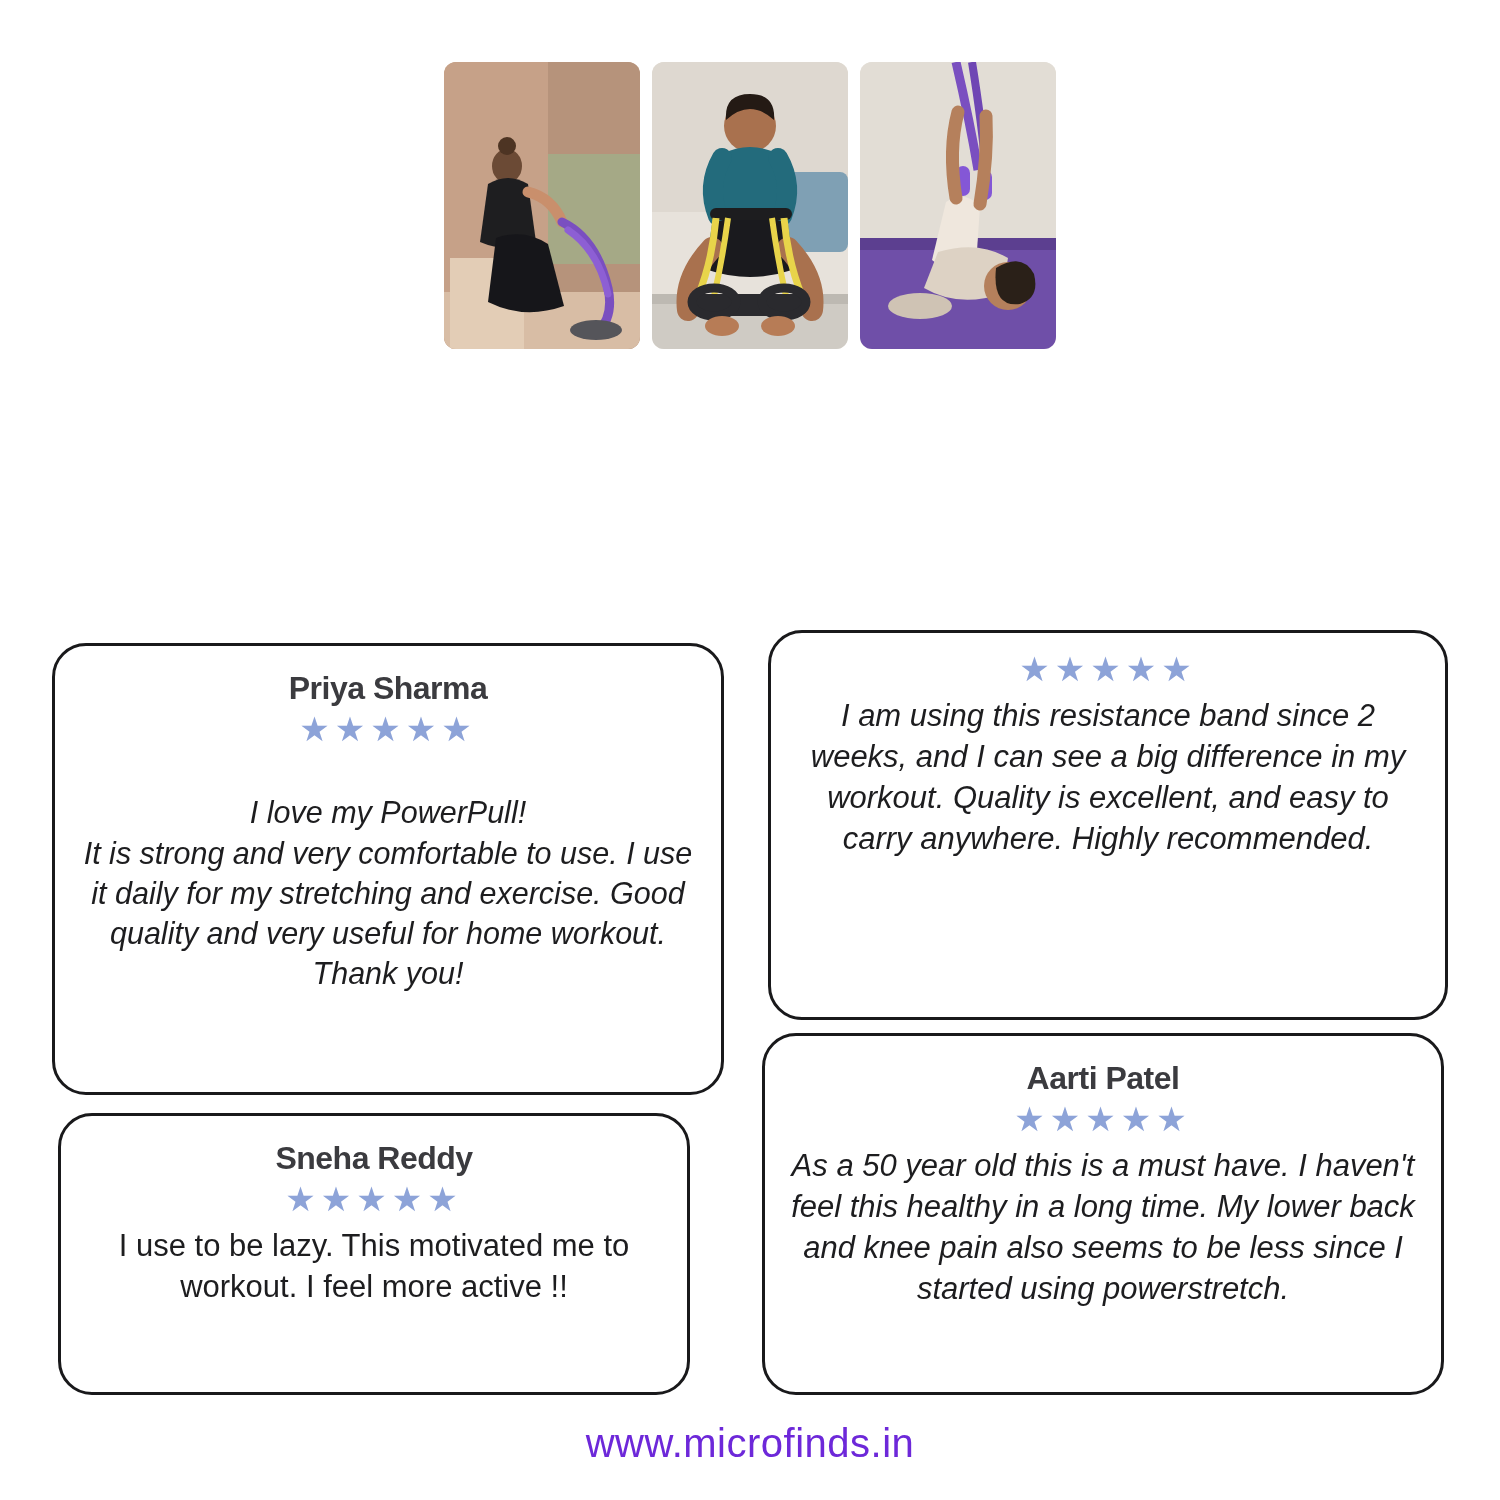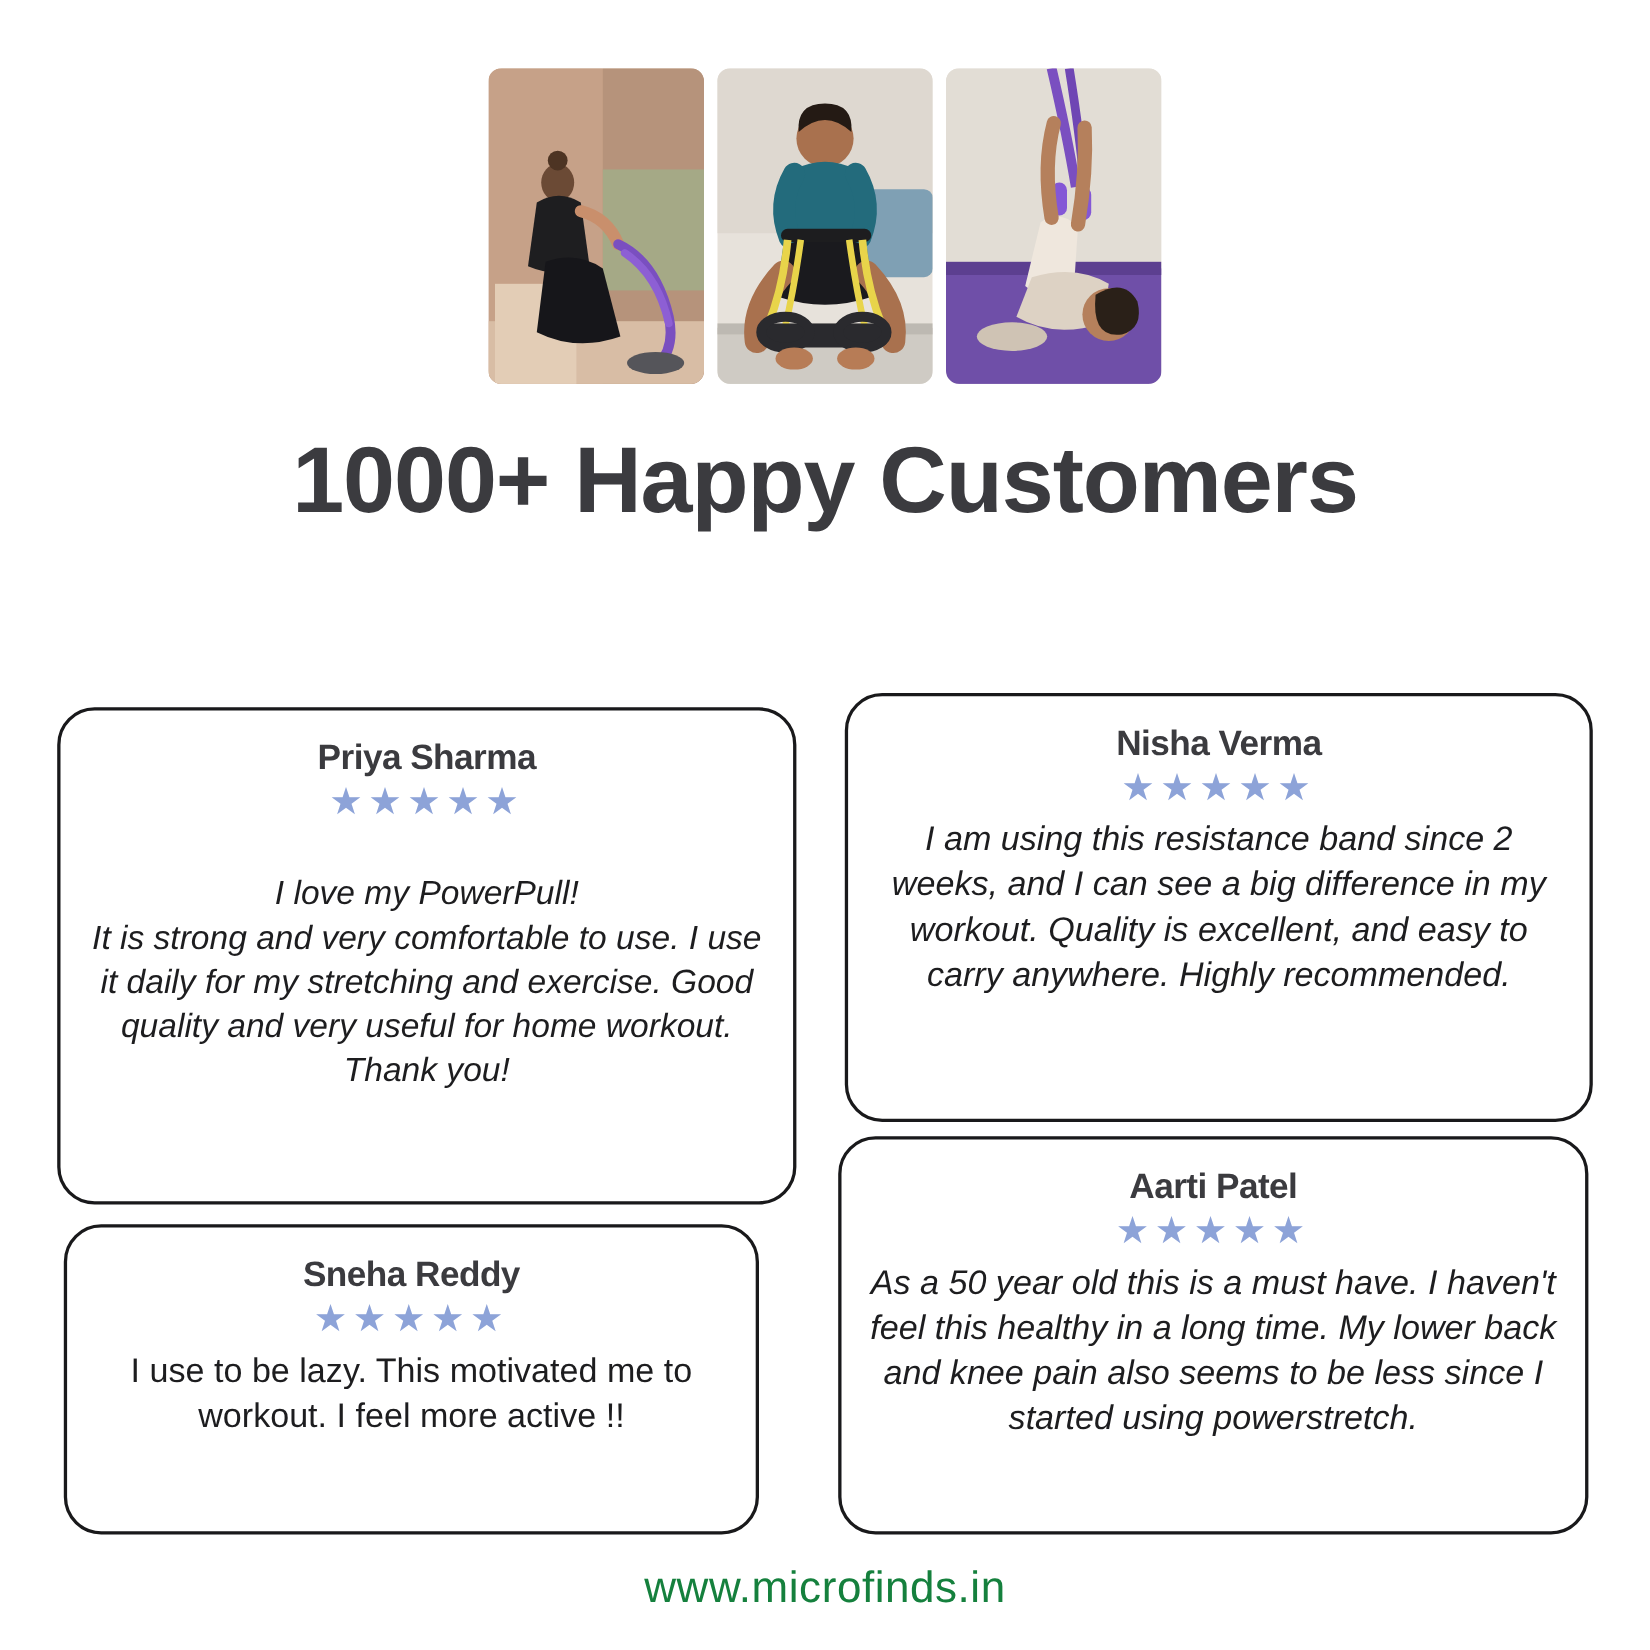--- a/index.html
+++ b/index.html
@@ -99,21 +99,21 @@
   #card-aarti .body { font-size: 31px; }
 
   
   .footer {
     position: absolute;
     bottom: 34px;
     left: 0;
     width: 1500px;
     text-align: center;
     font-size: 40px;
-    color: #15803d;
+    color: #6d28d9;
     letter-spacing: 0.5px;
   }
 </style>
 </head>
 <body>
 
 <div class="page">
 
   <div class="photo-strip">
 
@@ -179,39 +179,37 @@
         <path d="M96 136 q-8 -48 2 -86" stroke="#b5805c" stroke-width="13" fill="none" stroke-linecap="round"></path>
         <path d="M120 142 q8 -48 6 -88" stroke="#b5805c" stroke-width="13" fill="none" stroke-linecap="round"></path>
         <circle cx="148" cy="224" r="24" fill="#b5805c"></circle>
         <path d="M136 206 q26 -16 38 6 q6 24 -14 30 q-28 4 -24 -36z" fill="#2a2018"></path>
         <ellipse cx="60" cy="244" rx="32" ry="13" fill="#cfc3b4"></ellipse>
       </svg>
     </div>
 
   </div>
 
-  <h1 class="headline">1000+ Happy Customers</h1>
 
   <div class="reviews">
 
     <div class="card" id="card-priya">
       <div class="name">Priya Sharma</div>
       <div class="stars">★★★★★</div>
       <div class="body">I love my PowerPull!
 It is strong and very comfortable to use. I use it daily for my stretching and exercise. Good quality and very useful for home workout. Thank you!</div>
     </div>
 
     <div class="card" id="card-sneha">
       <div class="name">Sneha Reddy</div>
       <div class="stars">★★★★★</div>
       <div class="body">I use to be lazy. This motivated me to workout. I feel more active !!</div>
     </div>
 
     <div class="card" id="card-nisha">
-      <div class="name">Nisha Verma</div>
       <div class="stars">★★★★★</div>
       <div class="body">I am using this resistance band since 2 weeks, and I can see a big difference in my workout. Quality is excellent, and easy to carry anywhere. Highly recommended.</div>
     </div>
 
     <div class="card" id="card-aarti">
       <div class="name">Aarti Patel</div>
       <div class="stars">★★★★★</div>
       <div class="body">As a 50 year old this is a must have. I haven't feel this healthy in a long time. My lower back and knee pain also seems to be less since I started using powerstretch.</div>
     </div>
 

